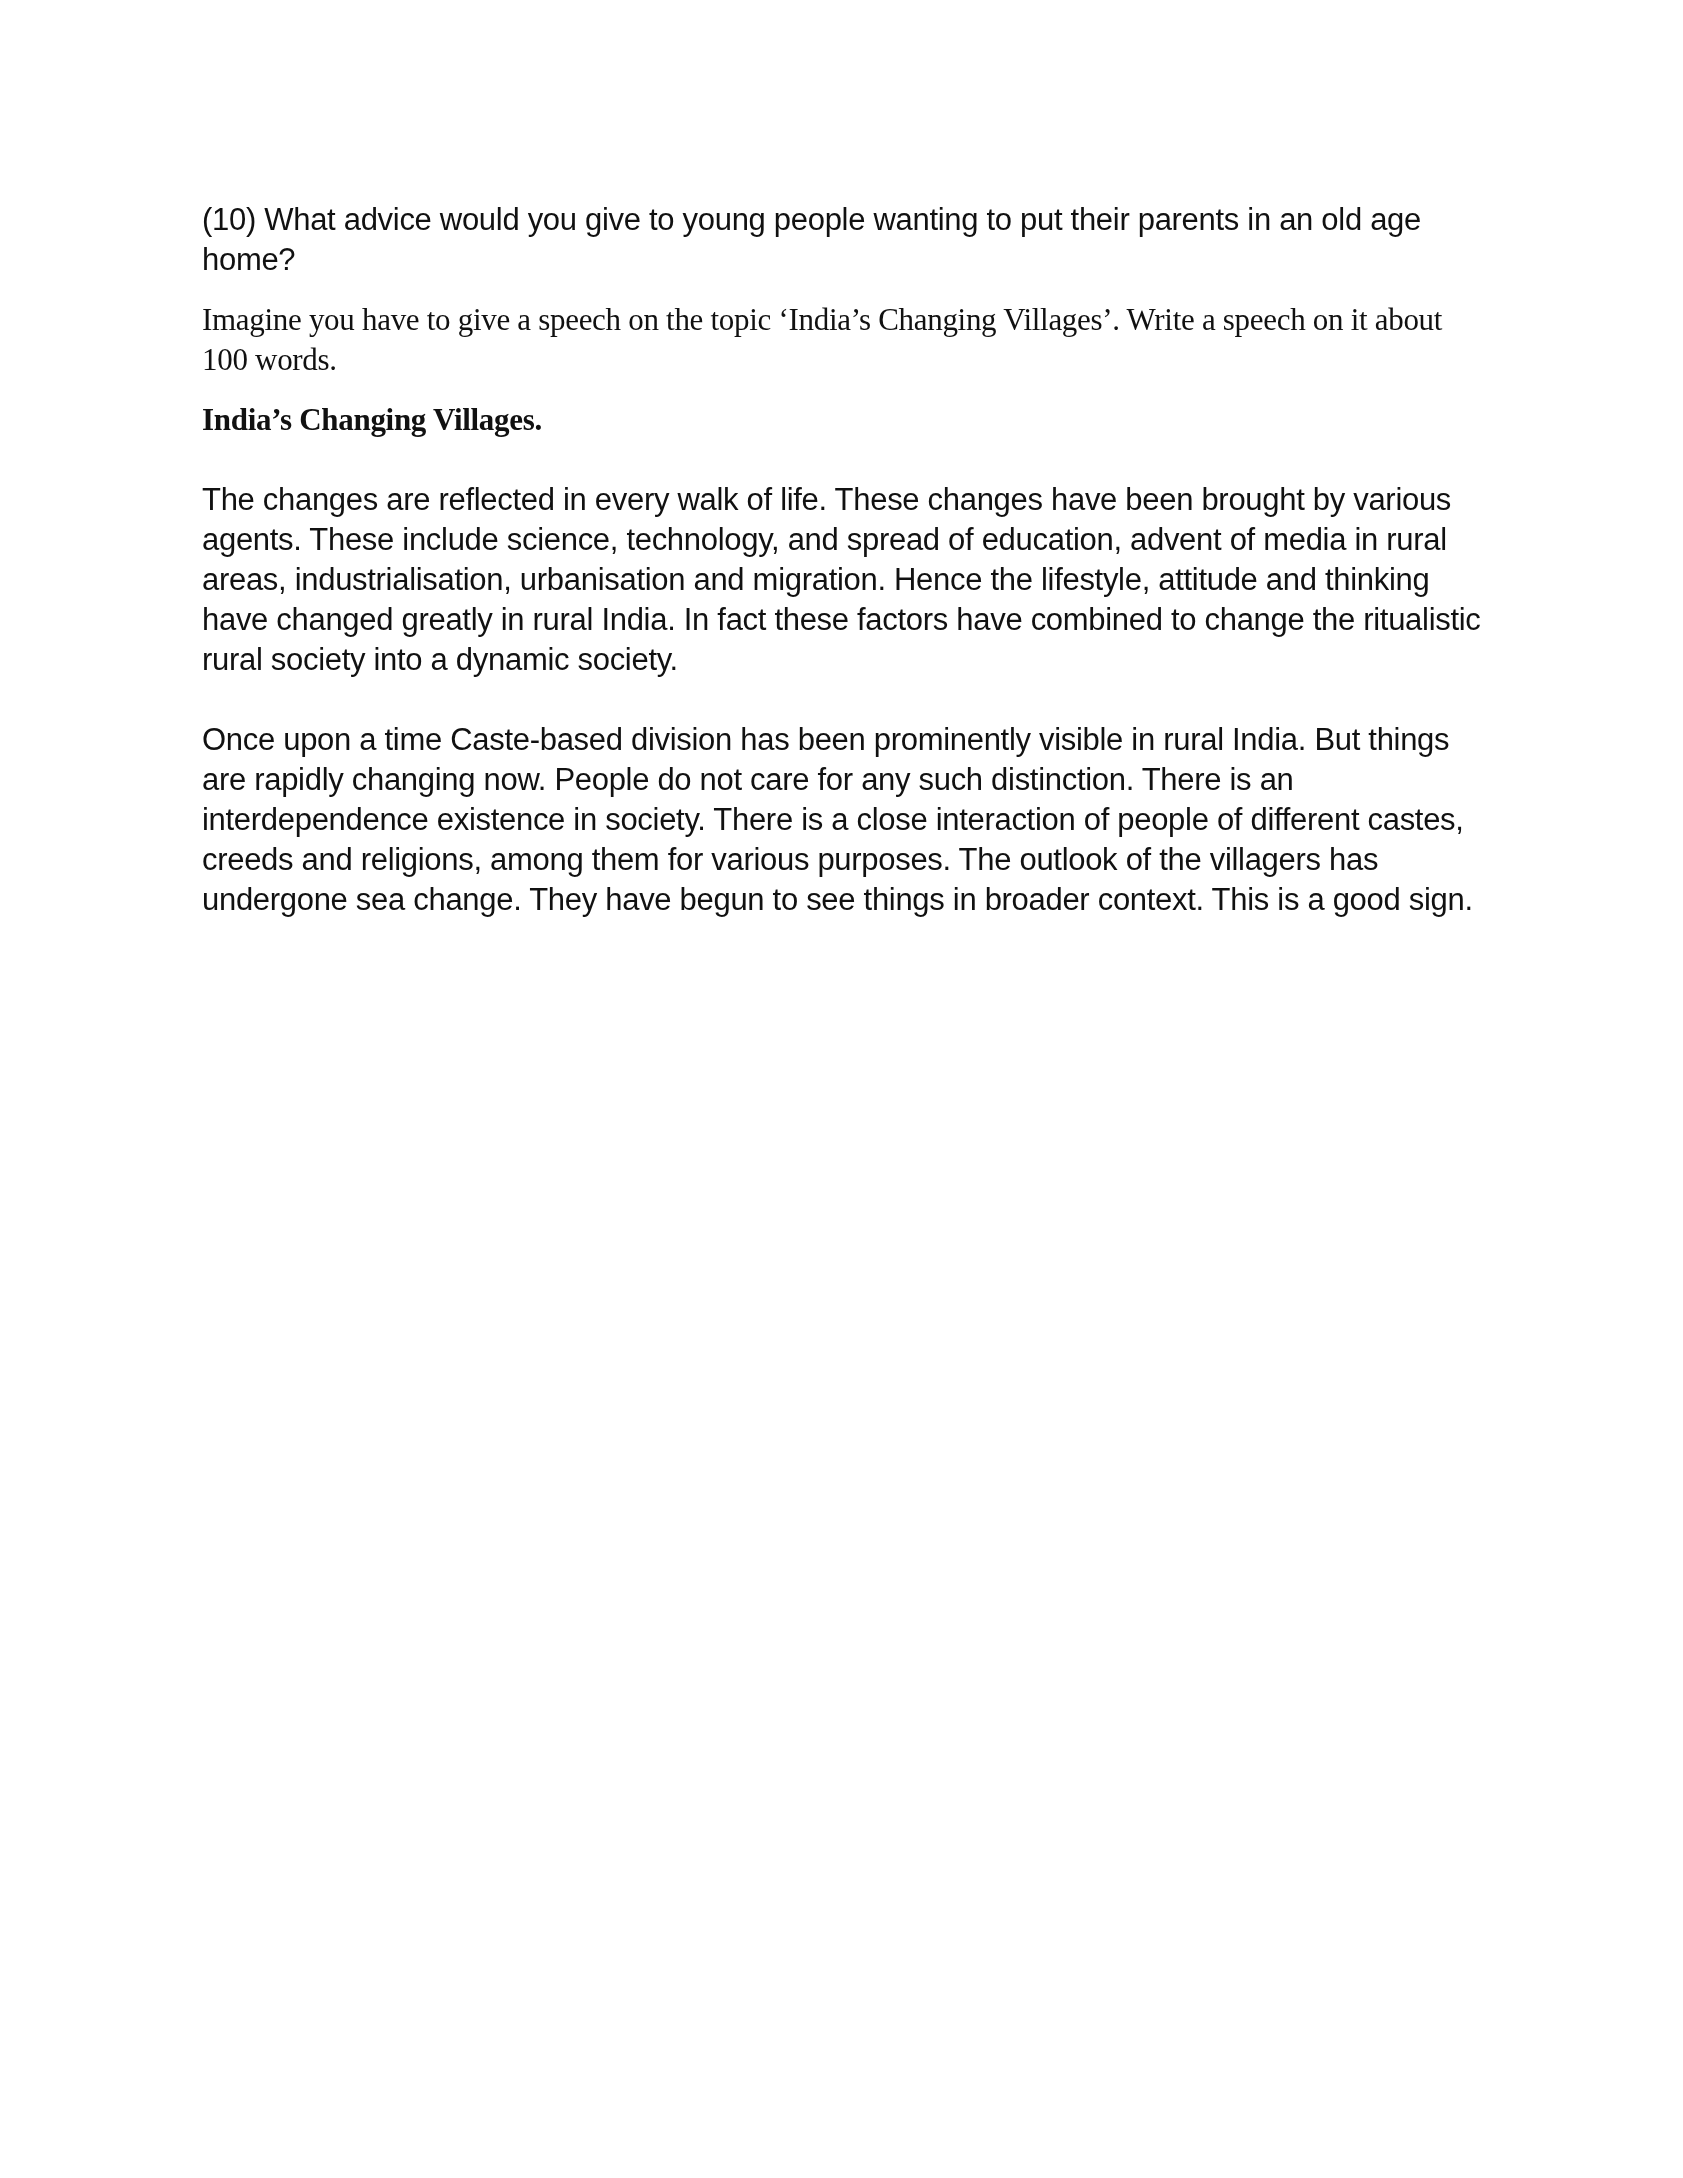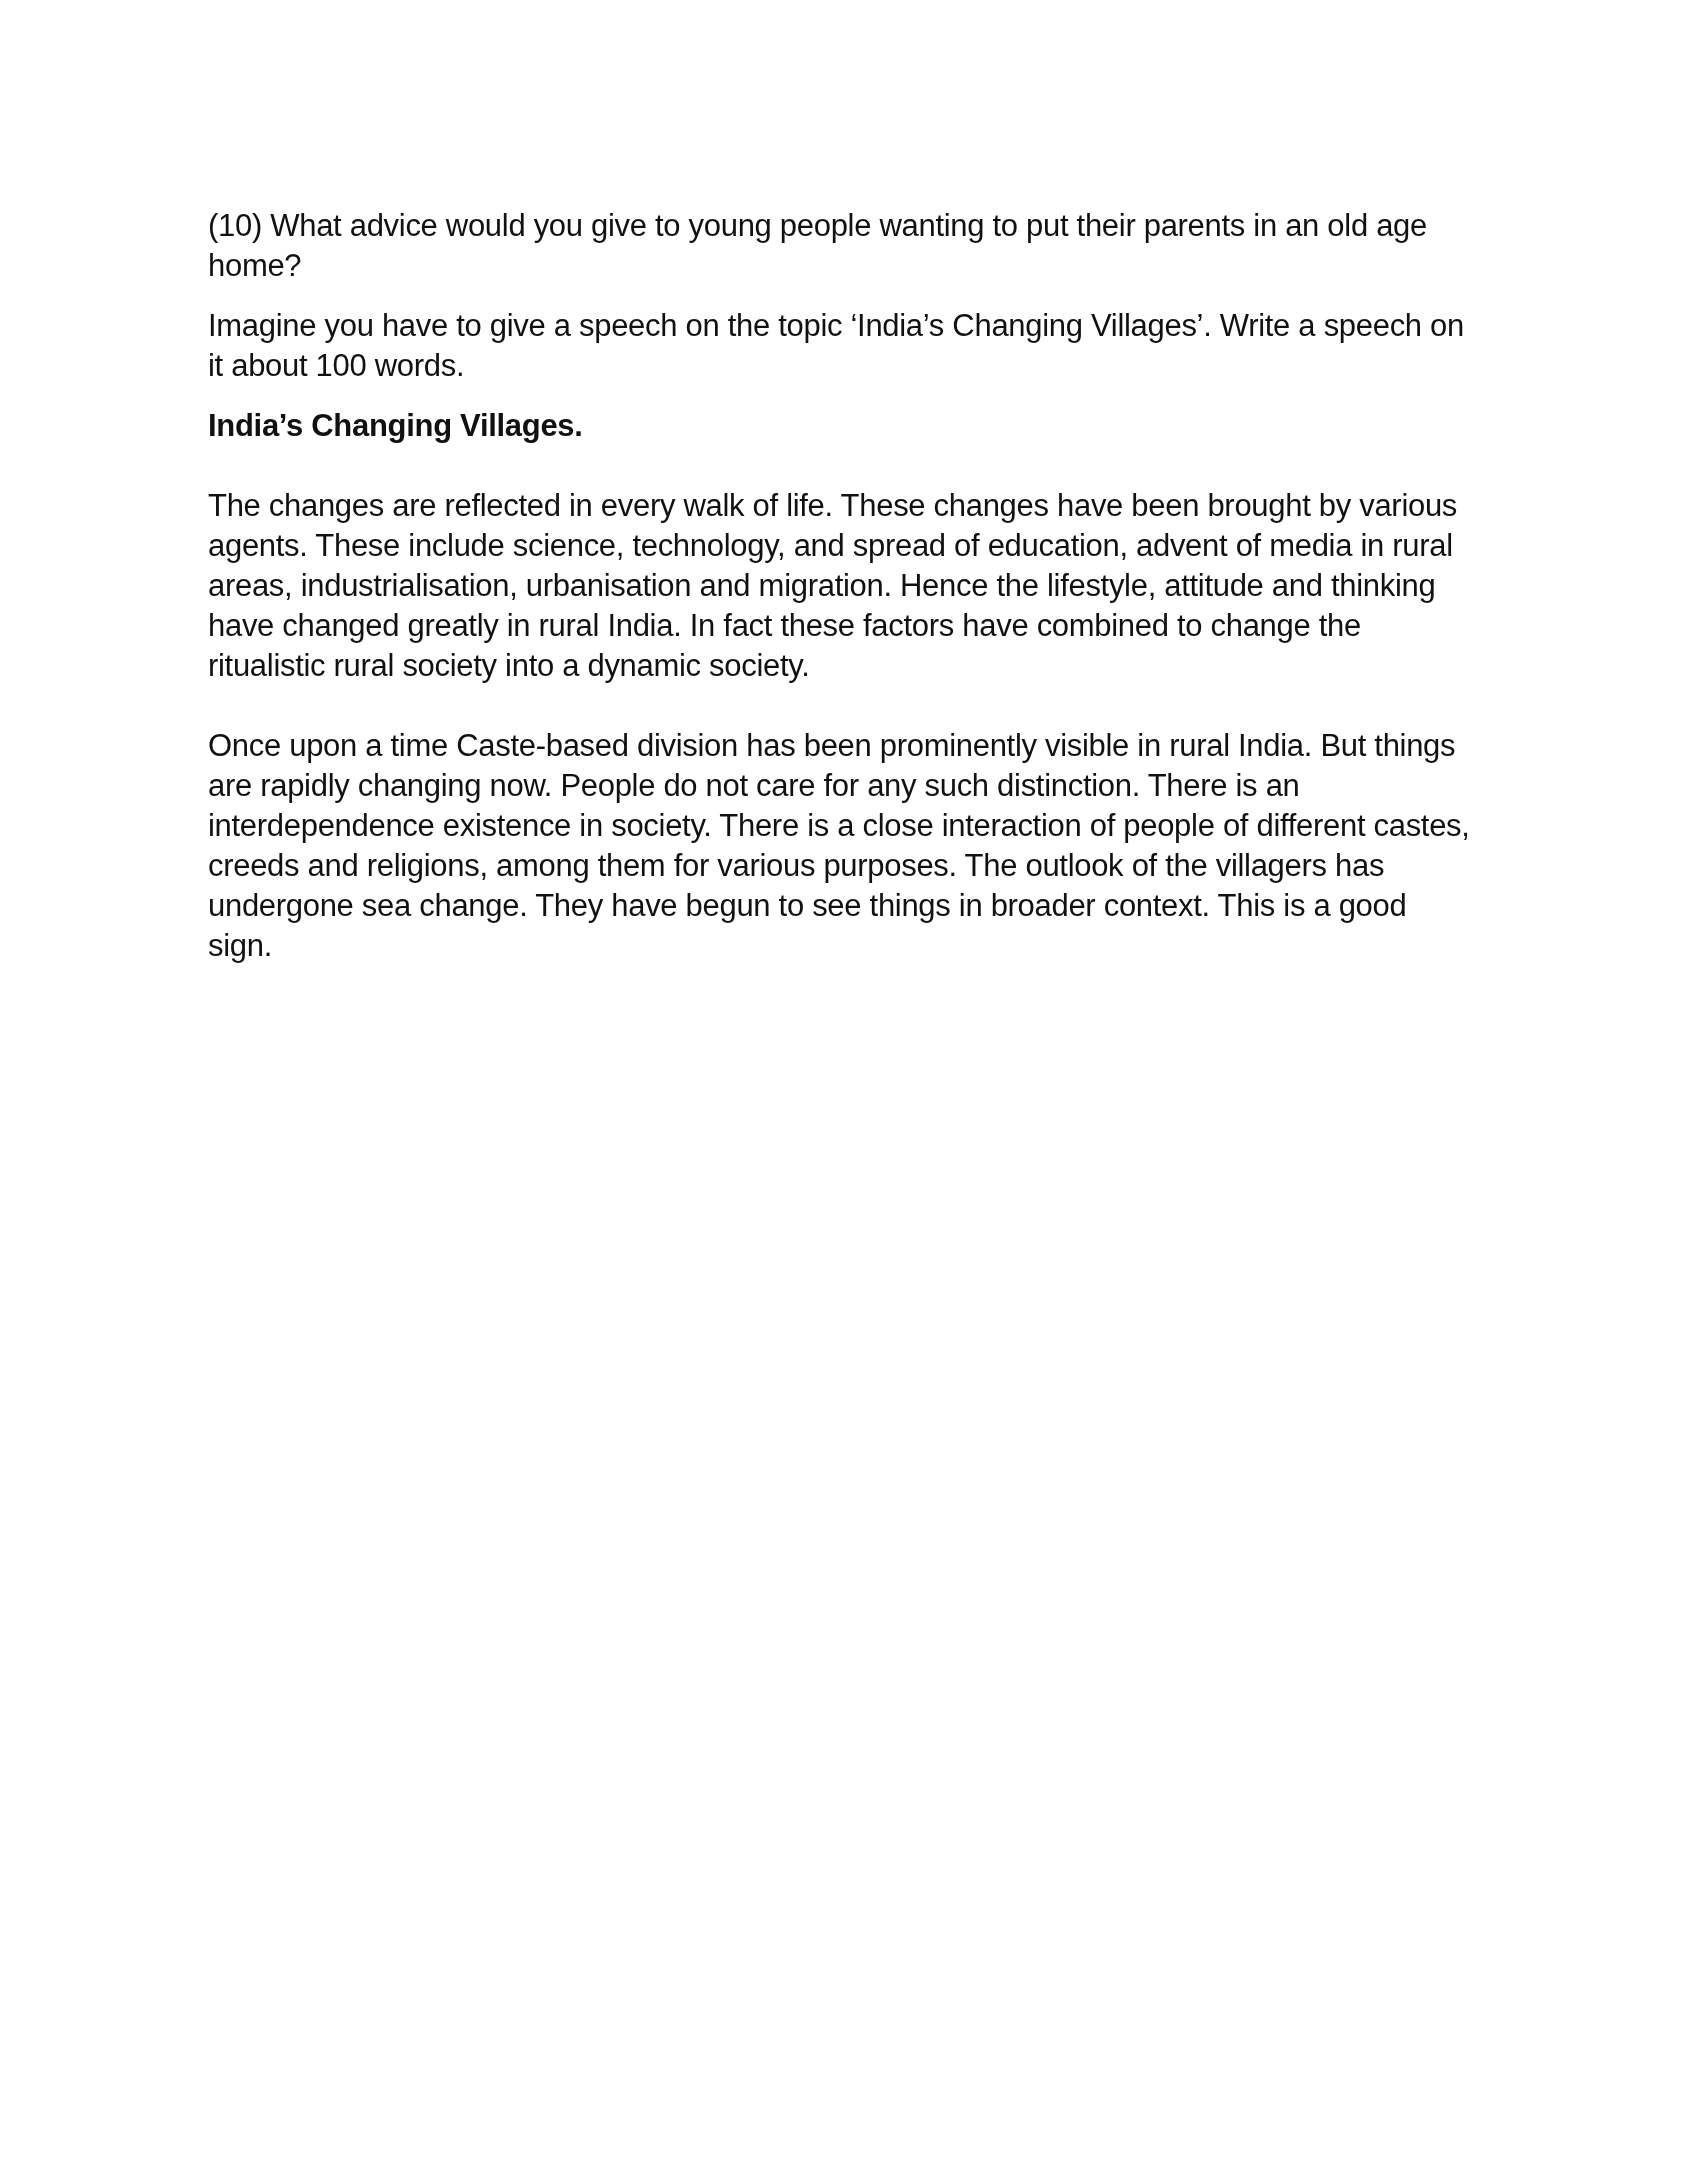--- a/index.html
+++ b/index.html
@@ -2,25 +2,25 @@
 <html><head>
   <meta charset="utf-8">
   <style>
     html, body { margin: 0; padding: 0; background: #ffffff; }
     body {
       width: 1683px; height: 2178px; position: relative; overflow: hidden;
       font-family: "Liberation Sans", "DejaVu Sans", sans-serif;
       color: #111111;
     }
     .page { position: absolute; left: 198px; top: 196px; width: 1287px; }
-    .p { font-size: 31px; line-height: 40px; margin: 10px; letter-spacing: -0.3px; }
+    .p { font-size: 31px; line-height: 40px; margin: 4px; letter-spacing: -0.3px; }
     .bold { font-weight: bold; }
     .qline { position: relative; height: 40px; margin-top: 20px; }
     .qline .marks { position: absolute; left: 792px; top: 0; font-weight: bold; font-family: "DejaVu Sans Mono", monospace; font-size: 29px; }
-    .gap20 { margin-top: 20px; }
+    .gap20 { margin-top: 20px; font-family: Liberation Serif, serif; }
     .gap40 { margin-top: 40px; }
   </style>
 </head>
 <body>
 
 <div class="page">
   <p class="p">(10) What advice would you give to young people wanting to put their parents in an old age home?</p>
 
 
   <p class="p gap20">Imagine you have to give a speech on the topic ‘India’s Changing Villages’. Write a speech on it about 100 words.</p>

